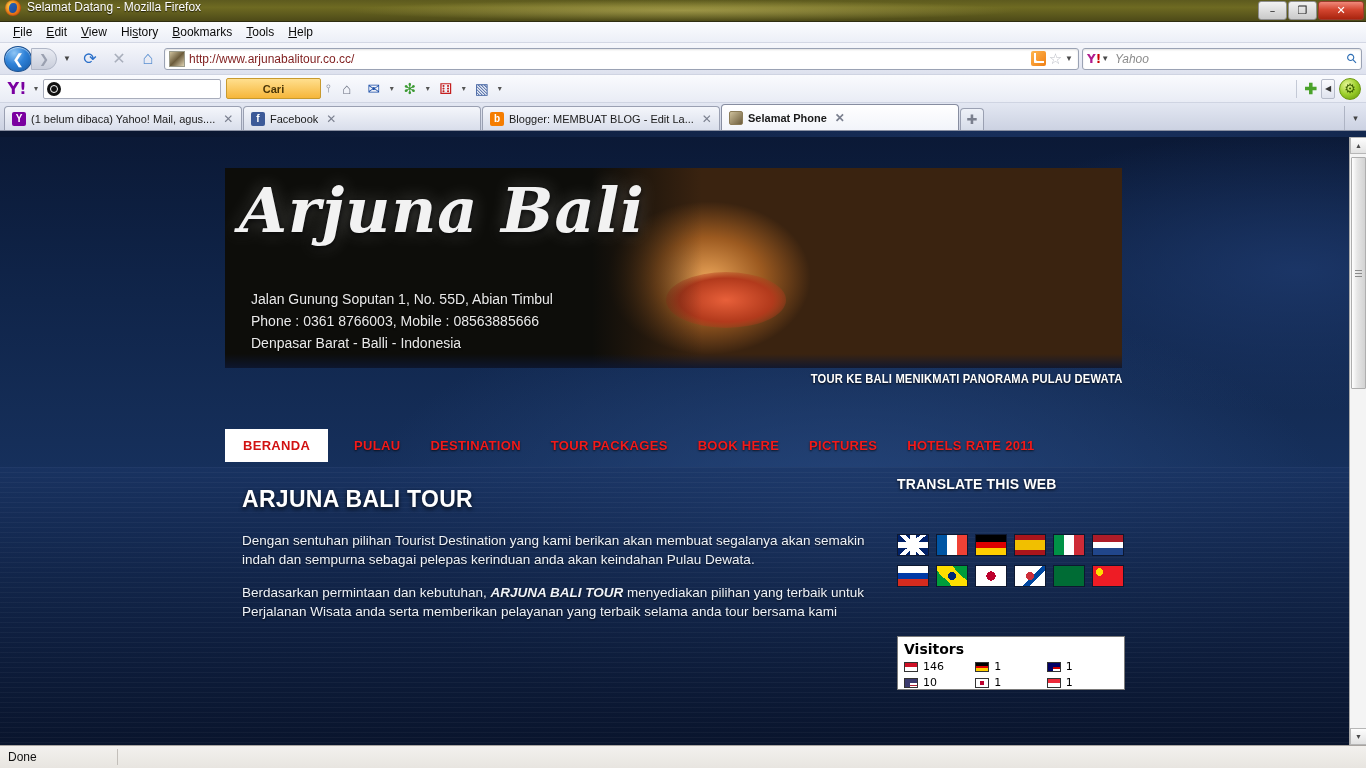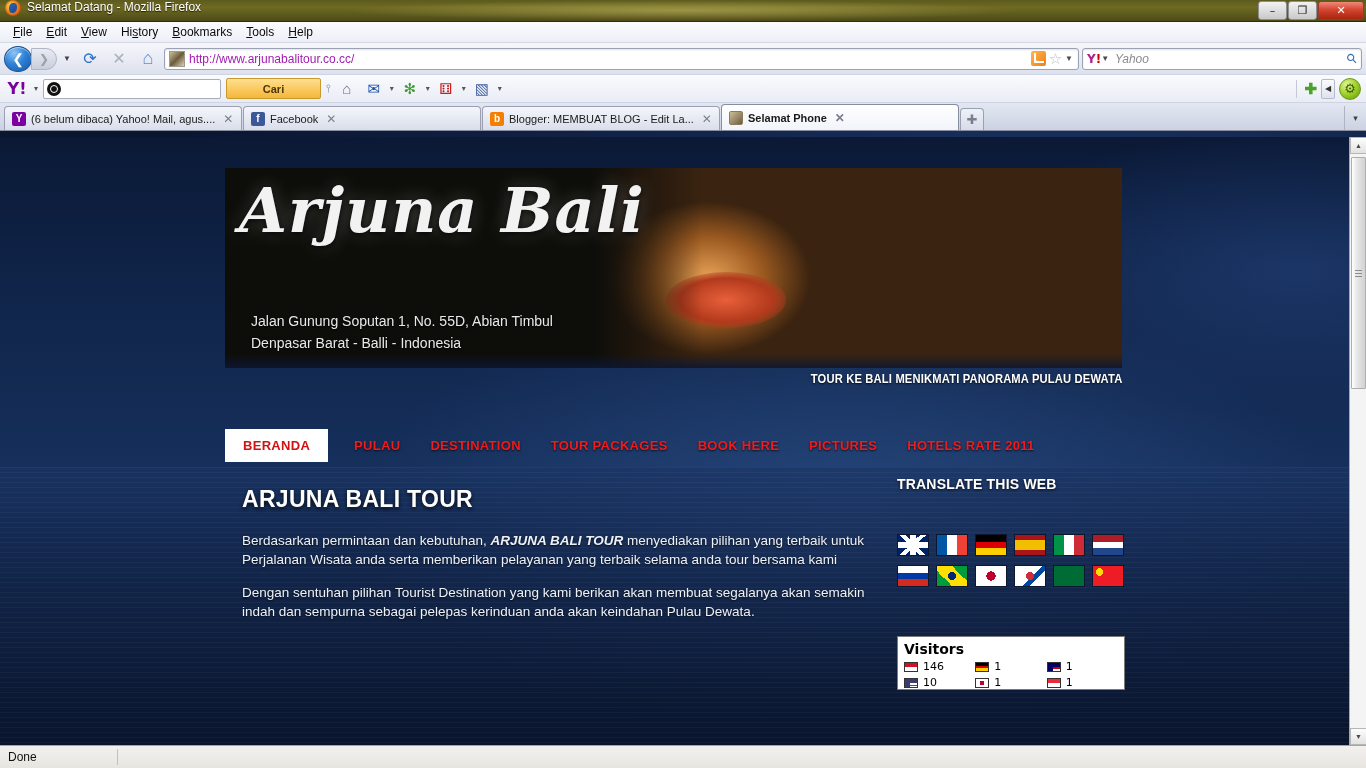--- a/index.html
+++ b/index.html
@@ -112,21 +112,21 @@
   }
   #urlbar{
     flex:1 1 auto; height:22px; background:#fff; border:1px solid #9aa2b4; border-radius:3px;
     display:flex; align-items:center; padding:0 3px; box-shadow: inset 0 1px 2px rgba(0,0,0,.12);
     min-width:100px;
   }
   .fav{
     width:16px;height:16px;flex:none;margin:0 4px 0 1px;border:1px solid #9b9b8b;
     background: linear-gradient(135deg,#cdbf9a 0%, #6c5c3c 50%, #ddd1b2 100%);
   }
-  #url-text{ font-size:12px; color:#a21caf; white-space:nowrap; overflow:hidden; flex:1; }
+  #url-text{ font-size:12px; color:#7f1d1d; white-space:nowrap; overflow:hidden; flex:1; }
   .url-right{ display:flex; align-items:center; gap:3px; padding-right:2px; }
   .rss{
     width:15px;height:15px;border-radius:2px;
     background: linear-gradient(135deg,#ffb64d,#ef7f16); position:relative; flex:none;
   }
   .rss:after{
     content:""; position:absolute; left:3px; bottom:3px; width:3px;height:3px;border-radius:50%;
     background:#fff;
     box-shadow: 0 0 0 0 #fff;
   }
@@ -534,21 +534,21 @@
       <div class="tb-sep"></div>
       <div class="plus-g">✚</div>
       <div class="arrow-b">◀</div>
       <div class="gear">⚙</div>
     </div>
   </div>
 
   <div id="tabstrip">
     <div class="tab" style="width:238px">
       <div class="tfav yahoo">Y</div>
-      <div class="tlabel">(6 belum dibaca) Yahoo! Mail, agus....</div>
+      <div class="tlabel">(1 belum dibaca) Yahoo! Mail, agus....</div>
       <div class="tclose">✕</div>
     </div>
     <div class="tab" style="width:238px">
       <div class="tfav fb">f</div>
       <div class="tlabel">Facebook</div>
       <div class="tclose">✕</div>
     </div>
     <div class="tab" style="width:238px">
       <div class="tfav blogger">b</div>
       <div class="tlabel">Blogger: MEMBUAT BLOG - Edit La...</div>
@@ -568,20 +568,21 @@
     <div class="water"></div>
 
     <div id="page">
 
       <div id="banner">
         <div class="photo"></div>
         <div class="fade"></div>
         <div id="logo-script">Arjuna Bali</div>
         <div class="addr">
           <div>Jalan Gunung Soputan 1, No. 55D, Abian Timbul</div>
+          <div>Phone : 0361 8766003, Mobile : 08563885666</div>
           <div>Denpasar Barat - Balli - Indonesia</div>
         </div>
         <div id="banner-bottom-fade"></div>
       </div>
 
       <div id="tagline-row">
         <div id="tagline">TOUR KE BALI MENIKMATI PANORAMA PULAU DEWATA</div>
       </div>
 
       <div id="nav">
@@ -598,22 +599,22 @@
         <div class="spacer"></div>
         <div class="item">HOTELS RATE 2011</div>
       </div>
 
       <div id="main">
 
         <div id="left-col">
           <div id="page-title">ARJUNA BALI TOUR</div>
           <div id="intro">
             <div id="intro-text">
+              <p>Dengan sentuhan pilihan Tourist Destination yang kami berikan akan membuat segalanya akan semakin indah dan sempurna sebagai pelepas kerinduan anda akan keindahan Pulau Dewata.</p>
               <p><span>Berdasarkan permintaan dan kebutuhan, </span><b>ARJUNA BALI TOUR</b><span> menyediakan pilihan yang terbaik untuk Perjalanan Wisata anda serta memberikan pelayanan yang terbaik selama anda tour bersama kami</span></p>
-              <p>Dengan sentuhan pilihan Tourist Destination yang kami berikan akan membuat segalanya akan semakin indah dan sempurna sebagai pelepas kerinduan anda akan keindahan Pulau Dewata.</p>
             </div>
           </div>
         </div>
 
         <div id="right-col">
           <div id="translate-title">TRANSLATE THIS WEB</div>
 
           <div class="flag-row">
             <div class="flag" style="background:
                    linear-gradient(45deg, rgba(0,0,0,0) 44%, #fff 44%, #fff 56%, rgba(0,0,0,0) 56%),

